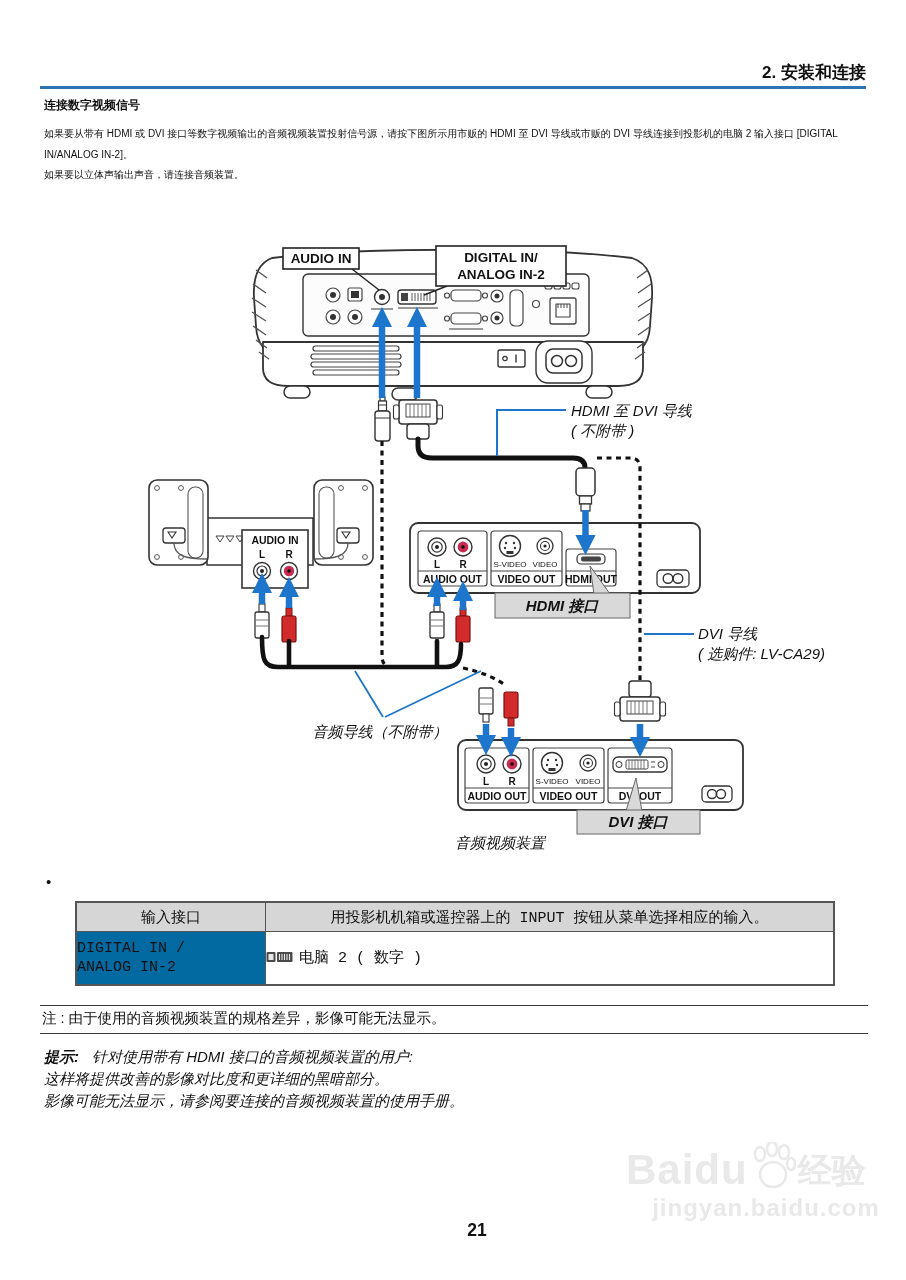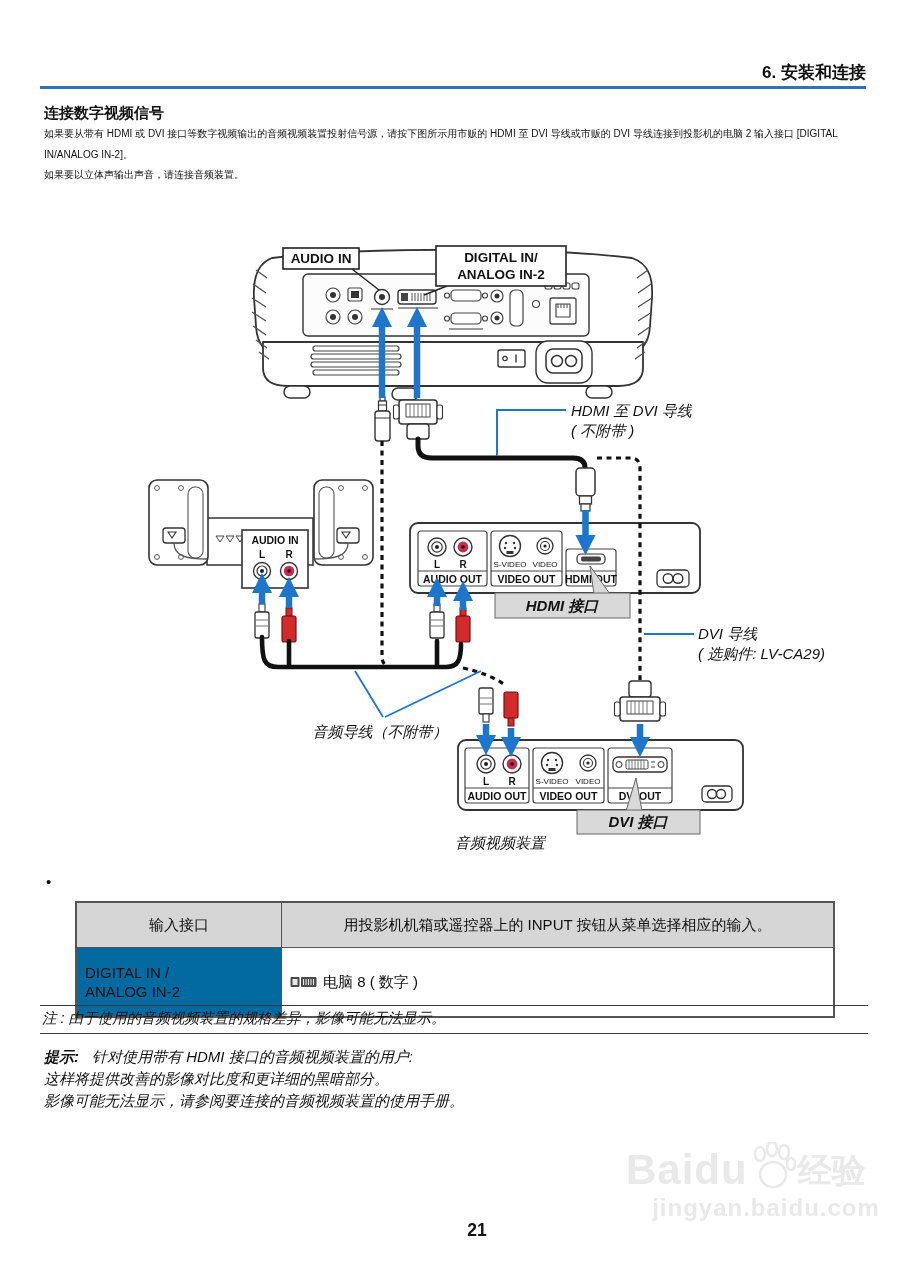--- a/index.html
+++ b/index.html
@@ -6,66 +6,66 @@
   .page{
     position:relative; width:906px; height:1280px; background:#ffffff;
     margin:0 auto; overflow:hidden;
     font-family:"Liberation Sans","DejaVu Sans",sans-serif; color:#111;
   }
   .abs{position:absolute;}
   
   .chapter{right:40px; top:61px; font-size:17px; font-weight:bold;}
   .rule{left:40px; top:86px; width:826px; height:2.5px; background:#2e74b5;}
   
-  .section-title{left:44px; top:104px; font-size:15px; font-weight:bold;}
+  .section-title{left:44px; top:97px; font-size:12px; font-weight:bold;}
   .intro{left:44px; top:124px; width:826px; font-size:10px; line-height:20.5px;}
   .intro p{margin:0;}
   
   .diagram{left:0; top:240px;}
   svg text{font-family:"Liberation Sans","DejaVu Sans",sans-serif;}
   .ct{font-size:13.5px; font-weight:600; fill:#111;}
   .grp{font-size:10.5px; font-weight:700; fill:#111;}
   .tiny{font-size:8px; fill:#111;}
   .lr{font-size:10px; font-weight:700; fill:#111;}
   .it{font-size:15px; font-style:italic; fill:#111;}
   .tag{font-size:15px; font-style:italic; font-weight:600; fill:#111;}
   
   .bullet{left:46px; top:873px; width:820px; font-size:15px; display:flex; gap:15px;}
   table.io{
     position:absolute; left:75px; top:901px; width:760px;
     border-collapse:collapse; border:2px solid #555; font-size:15px;
   }
-  table.io th, table.io td{border:1px solid #555; padding:8px;}
+  table.io th, table.io td{border:1px solid #555; padding:0;font-family:Liberation Mono, monospace;}
   table.io th{height:28px; background:#d6d6d6; font-weight:normal;}
   .c1{width:188px;}
   td.c1{background:#0369a1; height:52px; line-height:19px;}
   td.c2{background:#ffffff;}
   .cellval{display:inline-flex; align-items:center; gap:6px;}
   
   .note{left:40px; top:1005px; width:824px; border-top:1.5px solid #3a3a3a;
         border-bottom:1.5px solid #3a3a3a; padding:3px 2px 5px 2px;
-        font-size:14.5px; font-style:italic;}
+        font-size:14.5px; }
   
   .tips{left:44px; top:1046px; width:824px; font-size:15px; font-style:italic; line-height:22px;}
   .tips .tl{font-weight:bold; margin-right:13px;}
   
   .pageno{left:0; top:1220px; width:906px; text-align:center; font-size:17.5px; font-weight:bold;padding-left:24px;}
   
   .wm{left:626px; top:1142px; width:280px; color:#e9e9e9; user-select:none;}
   .wm-row1{display:flex; align-items:flex-end; gap:2px;}
   .wm-bai{font-size:42px; font-weight:bold; letter-spacing:1px; line-height:40px;}
   .wm-cn{font-size:34px; font-weight:bold; line-height:40px;}
   .wm-url{font-size:24px; font-weight:bold; letter-spacing:1px; margin-top:4px; text-align:center;}
 </style>
 </head>
 <body>
 
 <div class="page">
 
-  <div class="abs chapter">6. 安装和连接</div>
+  <div class="abs chapter">2. 安装和连接</div>
   <div class="abs rule"></div>
 
   <div class="abs section-title">连接数字视频信号</div>
   <div class="abs intro">
     <p>如果要从带有 HDMI 或 DVI 接口等数字视频输出的音频视频装置投射信号源，请按下图所示用市贩的 HDMI 至 DVI 导线或市贩的 DVI 导线连接到投影机的电脑 2 输入接口 [DIGITAL IN/ANALOG IN-2]。</p>
     <p>如果要以立体声输出声音，请连接音频装置。</p>
   </div>
 
   <svg class="abs diagram" width="906" height="625" viewBox="0 0 906 625">
     <defs>
@@ -439,21 +439,21 @@
         <div>ANALOG IN-2</div>
       </td>
       <td class="c2">
         <span class="cellval">
           <svg width="27" height="12" viewBox="0 0 27 12">
             <rect x="0.5" y="1" width="9" height="10" rx="1" fill="#4a4a4a"></rect>
             <rect x="2.5" y="3" width="5" height="6" fill="#e8e8e8"></rect>
             <rect x="11" y="1" width="15.5" height="10" rx="1" fill="#4a4a4a"></rect>
             <path d="M13.5,3 v6 M16,3 v6 M18.5,3 v6 M21,3 v6 M23.5,3 v6" stroke="#e8e8e8" stroke-width="1.1"></path>
           </svg>
-          <span>电脑 8 ( 数字 )</span>
+          <span>电脑 2 ( 数字 )</span>
         </span>
       </td>
     </tr>
   </tbody>
     </table>
 
   <div class="abs note">注 : 由于使用的音频视频装置的规格差异，影像可能无法显示。</div>
 
   <div class="abs tips">
     <div>

